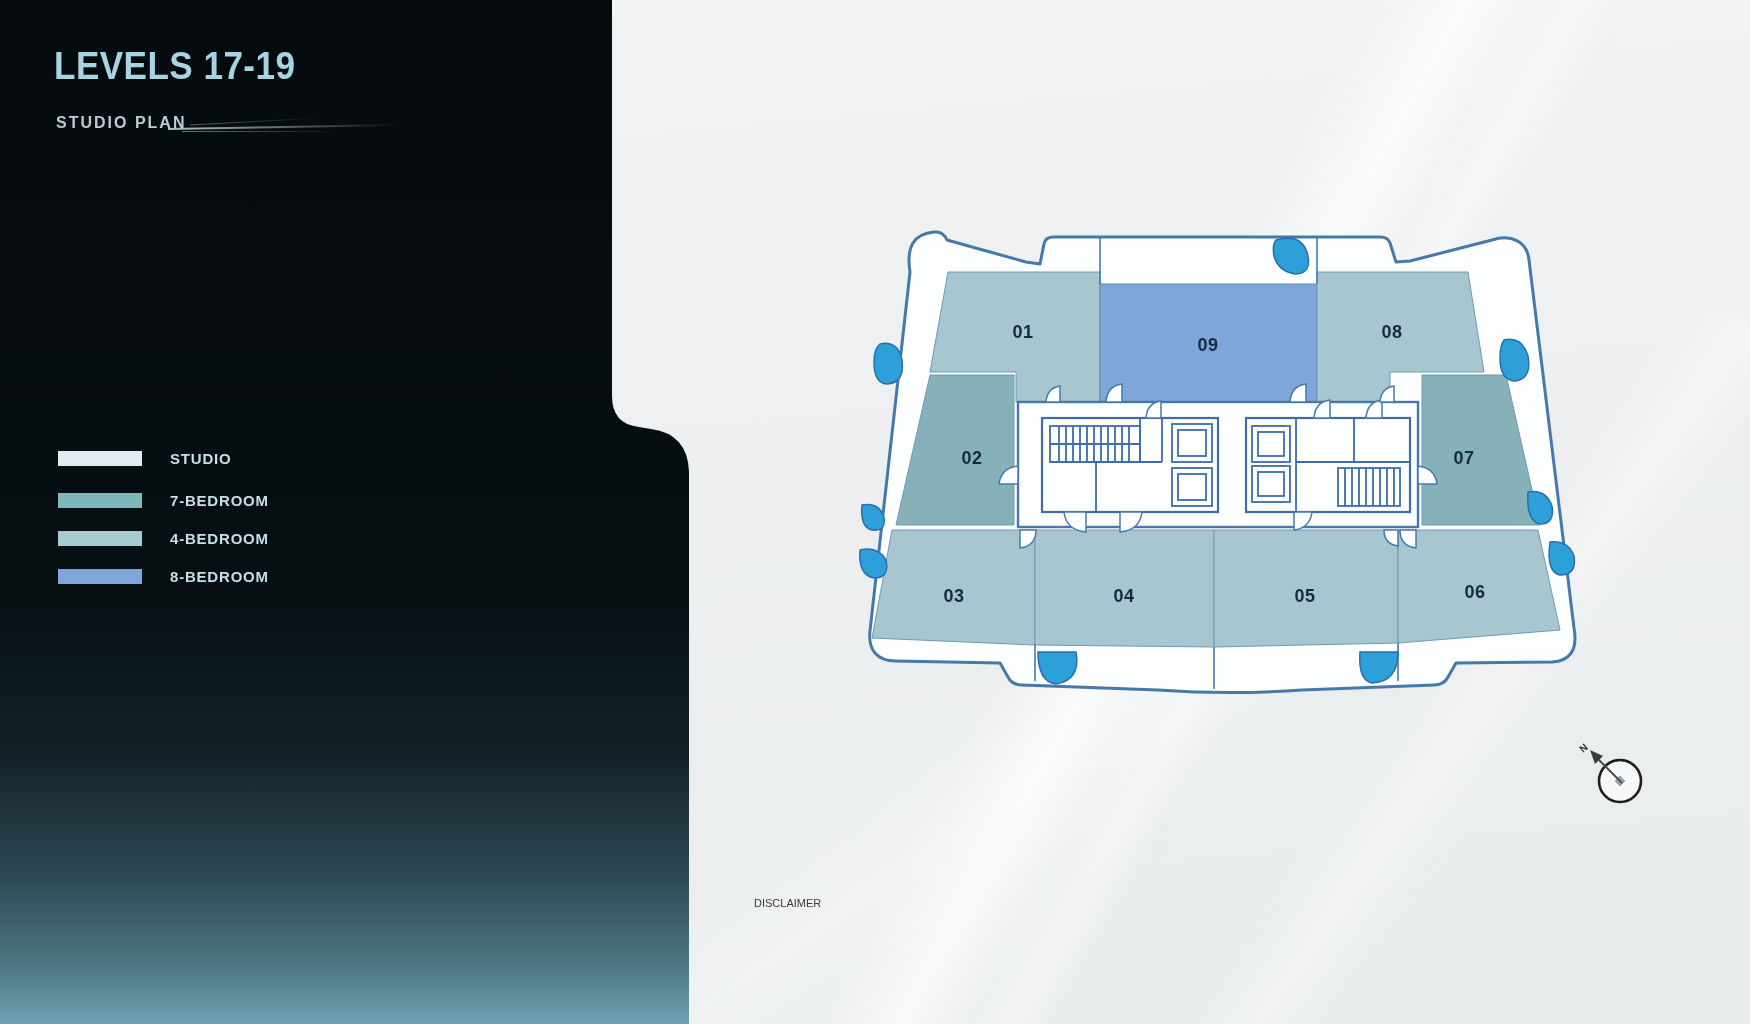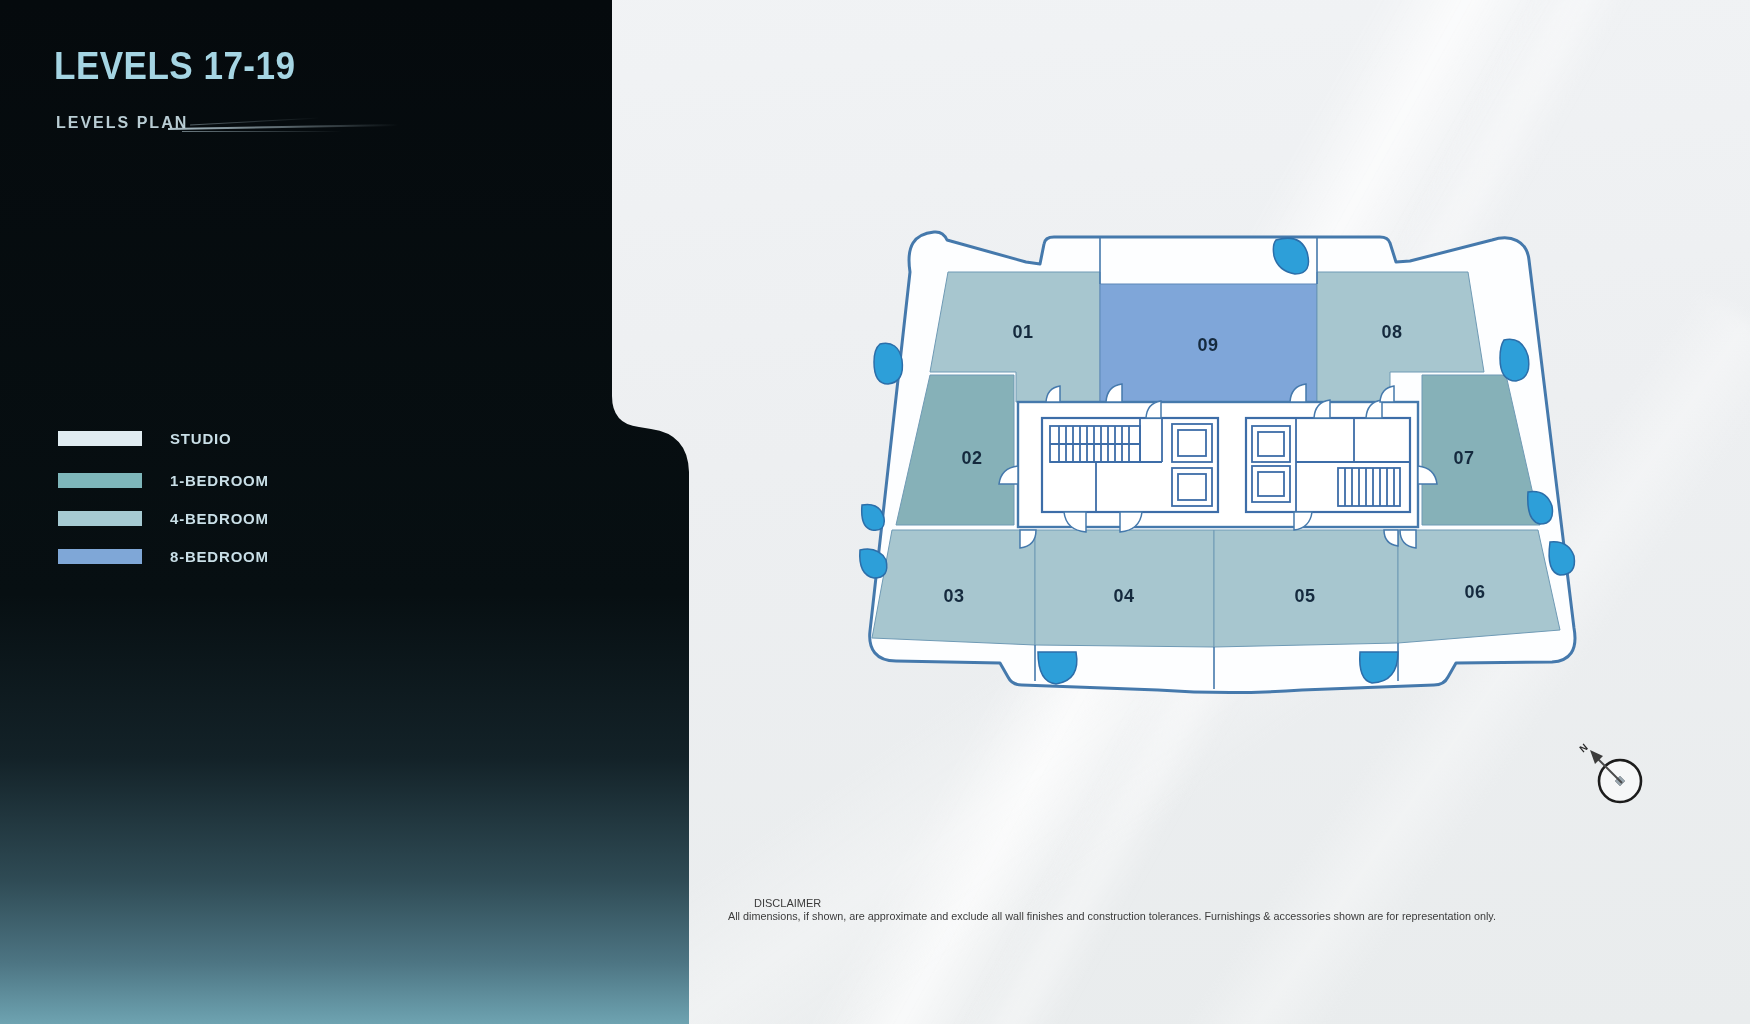--- a/index.html
+++ b/index.html
@@ -27,21 +27,21 @@
   .page-subtitle-row{left:56px;top:114px;width:360px;height:26px;}
   .page-subtitle{
     position:absolute;left:0;top:0;
     font-size:16px;font-weight:600;letter-spacing:2px;color:#b9cdd4;white-space:nowrap;
   }
   .swoosh{position:absolute;pointer-events:none;}
   .swoosh.w1{top:12px;left:112px;width:230px;height:2px;background:linear-gradient(90deg,rgba(205,228,238,.85),rgba(205,228,238,0));transform:rotate(-1deg);}
   .swoosh.w2{top:17px;left:126px;width:160px;height:1px;background:linear-gradient(90deg,rgba(205,228,238,.5),rgba(205,228,238,0));}
   .swoosh.w3{top:7px;left:134px;width:130px;height:1px;background:linear-gradient(90deg,rgba(205,228,238,.4),rgba(205,228,238,0));transform:rotate(-3deg);}
 
-  .legend{left:58px;top:430px;}
+  .legend{left:58px;top:450px;}
   .legend-row{display:flex;align-items:center;margin-bottom:21px;}
   .legend-row.first{margin-bottom:25px;}
   .legend-swatch{width:84px;height:15px;flex:0 0 auto;}
   .legend-label{margin-left:28px;font-size:15px;font-weight:bold;letter-spacing:.8px;color:#c9dfe7;white-space:nowrap;}
 
   
   .plan-wrap{position:absolute;left:850px;top:200px;width:820px;height:620px;z-index:2;}
 
   
   .disclaimer{position:absolute;left:728px;top:897px;width:950px;z-index:3;color:#3b3b3b;}
@@ -194,41 +194,40 @@
       <stop offset="0.94" stop-color="#4d7583"></stop>
       <stop offset="1" stop-color="#6ea3b1"></stop>
     </linearGradient>
   </defs>
   <path d="M 0,0 L 612,0 L 612,396 Q 612,424 639,427 L 651,429 Q 688,434 689,472 L 689,1024 L 0,1024 Z" fill="url(#panelGrad)"></path>
 </svg>
 
 <div class="panel-text page-title">LEVELS 17-19</div>
 
 <div class="panel-text page-subtitle-row">
-  <div class="page-subtitle">LEVELS PLAN</div>
+  <div class="page-subtitle">STUDIO PLAN</div>
   <div class="swoosh w1"></div>
   <div class="swoosh w2"></div>
   <div class="swoosh w3"></div>
 </div>
 
 <div class="panel-text legend">
   <div class="legend-row first">
     <div class="legend-swatch" style="background: rgb(224, 236, 241);"></div>
     <div class="legend-label">STUDIO</div>
   </div>
   <div class="legend-row">
     <div class="legend-swatch" style="background: rgb(126, 182, 186);"></div>
-    <div class="legend-label">1-BEDROOM</div>
+    <div class="legend-label">7-BEDROOM</div>
   </div>
   <div class="legend-row">
     <div class="legend-swatch" style="background: rgb(166, 202, 210);"></div>
     <div class="legend-label">4-BEDROOM</div>
   </div>
   <div class="legend-row">
     <div class="legend-swatch" style="background: rgb(127, 167, 215);"></div>
     <div class="legend-label">8-BEDROOM</div>
   </div>
 </div>
 
 <div class="disclaimer">
   <div class="d-title">DISCLAIMER</div>
-  <div class="d-line">All dimensions, if shown, are approximate and exclude all wall finishes and construction tolerances. Furnishings &amp; accessories shown are for representation only.</div>
 </div>
 
 </body></html>

